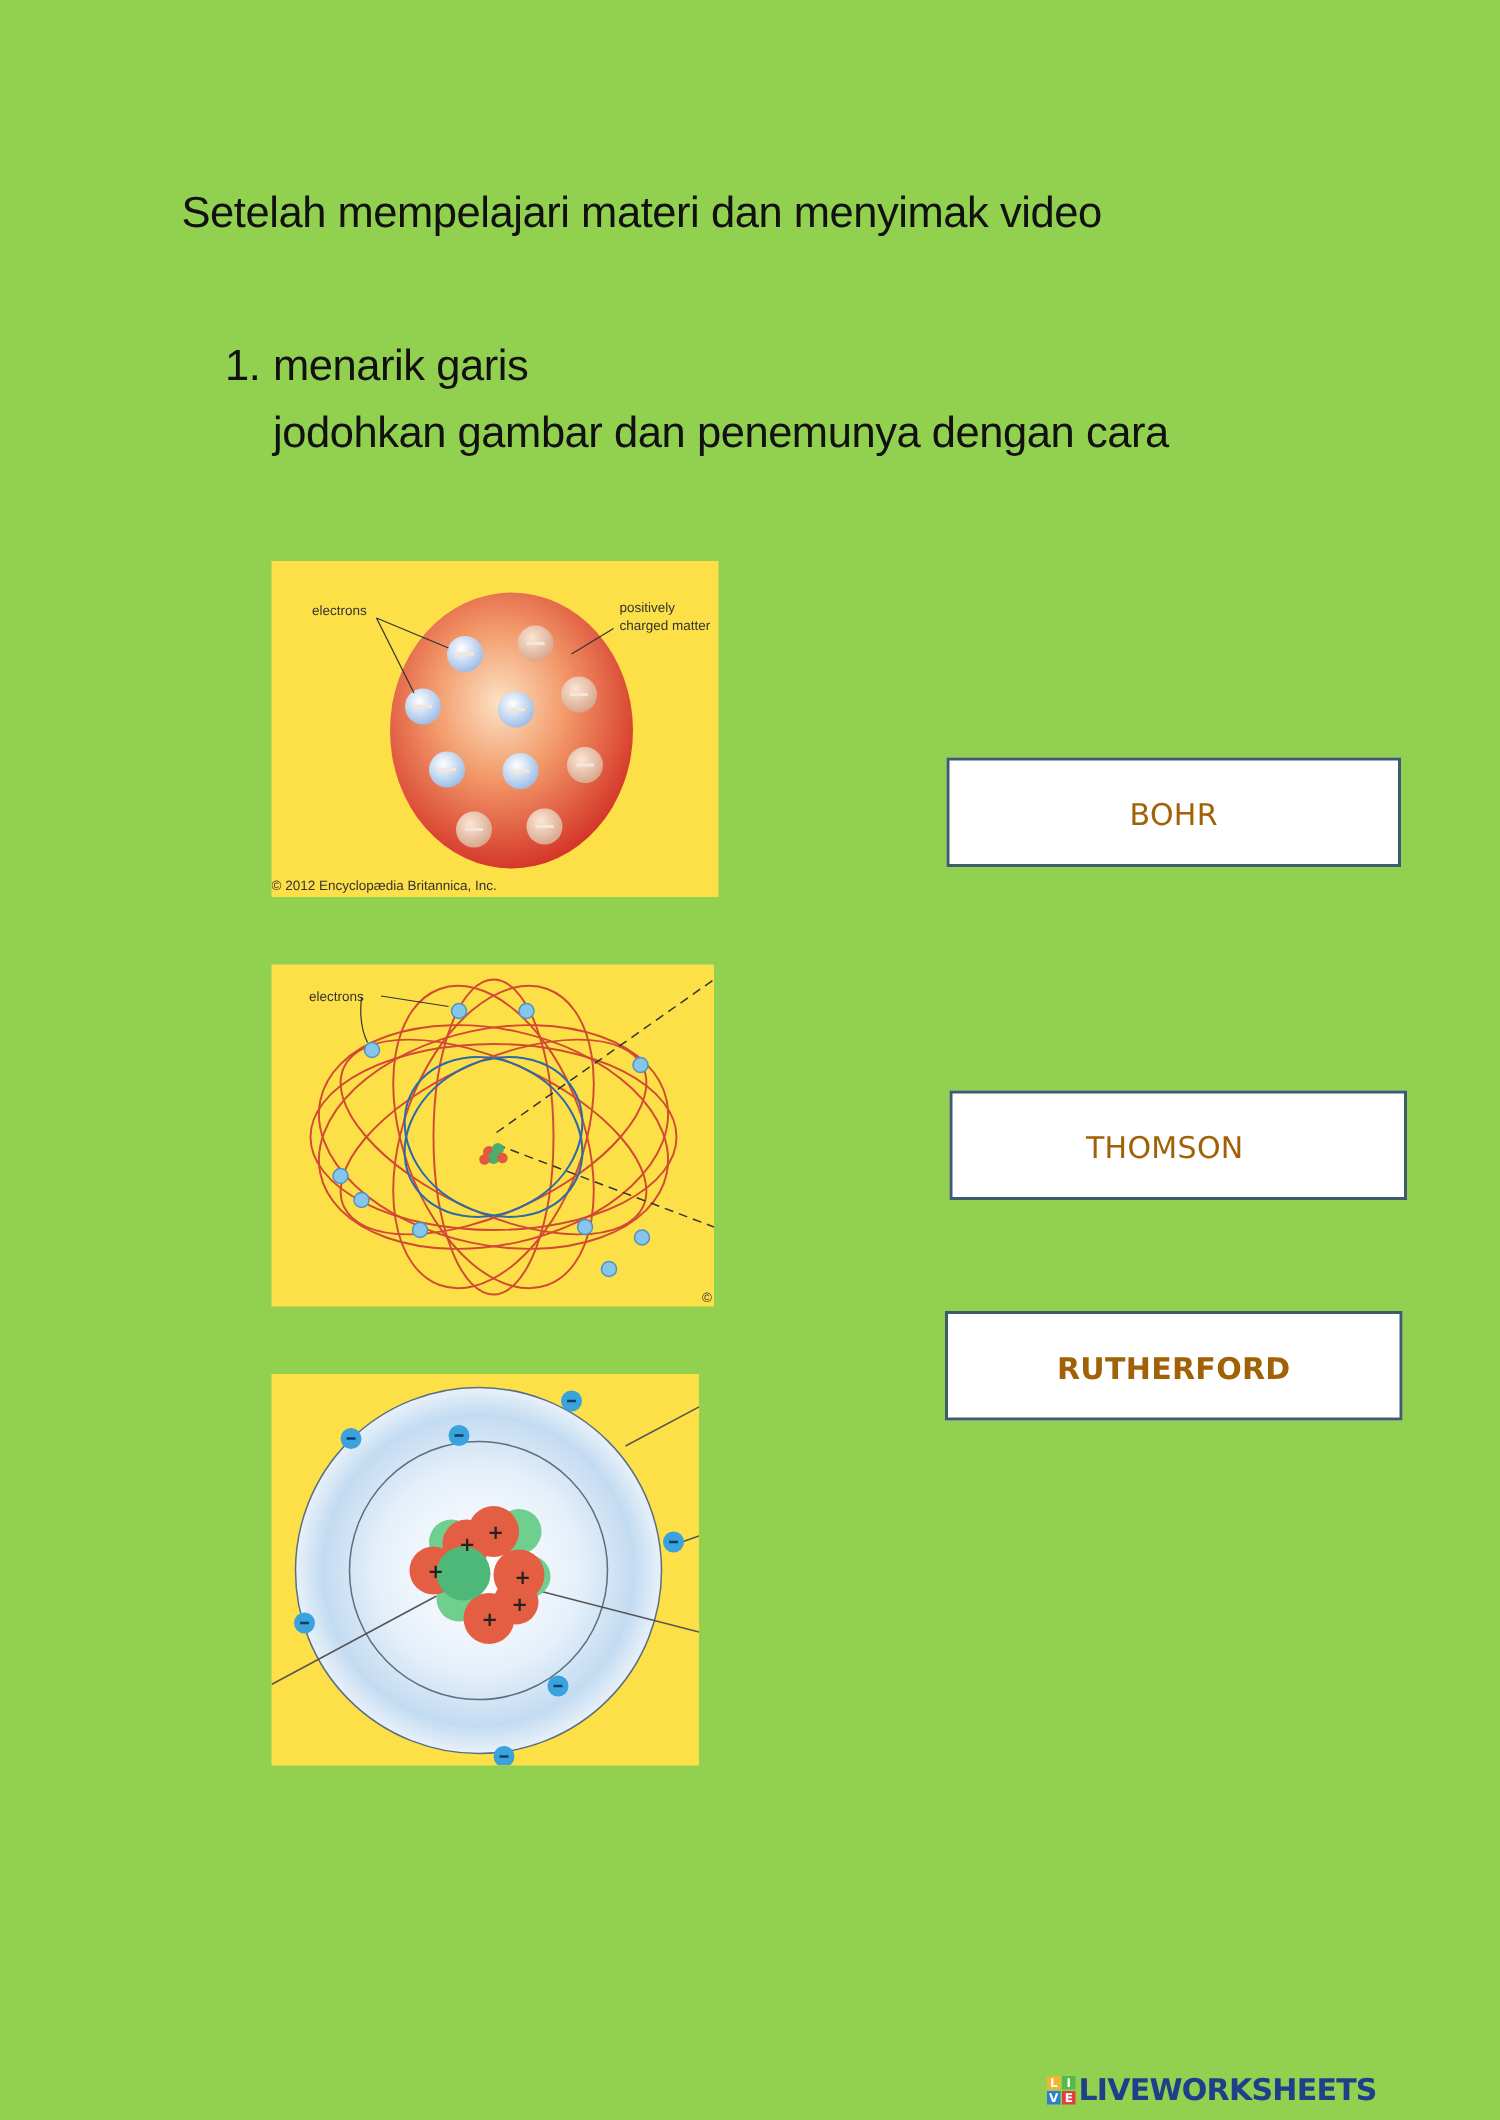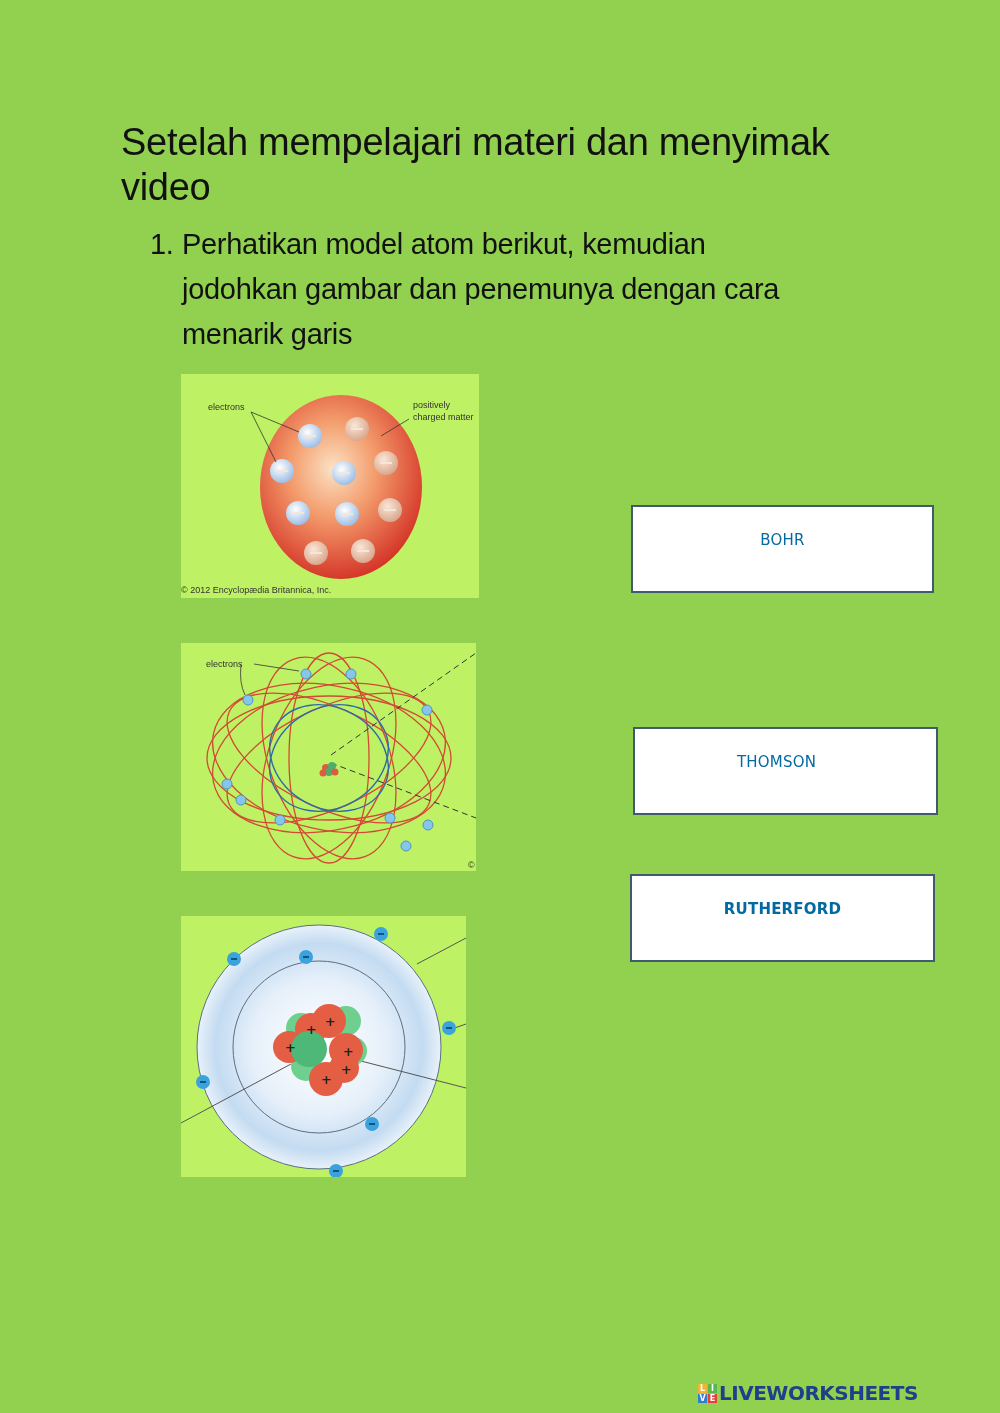--- a/index.html
+++ b/index.html
@@ -4,41 +4,41 @@
 <style>
   html, body { margin: 0; padding: 0; }
   body {
     width: 1000px; height: 1413px; position: relative; overflow: hidden;
     background: #92d050;
     font-family: "Liberation Sans", "DejaVu Sans", sans-serif;
     color: #111;
   }
   .intro {
     position: absolute; left: 121px; top: 120px; width: 720px;
-    font-size: 38px; line-height: 45px; letter-spacing: -0.3px;
+    font-size: 29px; line-height: 45px; letter-spacing: -0.3px;
   }
   .question {
     position: absolute; left: 150px; top: 222px; width: 700px;
     font-size: 29px; line-height: 45px; letter-spacing: -0.3px;
     display: flex;
   }
   .question .num { width: 32px; flex: none; }
   .question .qtext { flex: 1; }
 
-  .img-box { position: absolute; background: #bef264; overflow: hidden; text-align: center; }
+  .img-box { position: absolute; background: #fde047; overflow: hidden; text-align: center; }
   .img1 { left: 181px; top: 374px; width: 298px; height: 224px; }
   .img2 { left: 181px; top: 643px; width: 295px; height: 228px; }
   .img3 { left: 181px; top: 916px; width: 285px; height: 261px; }
   .img-box svg { display: block; }
   .lbl { font-family: "Liberation Sans", sans-serif; font-size: 9px; fill: #333; }
 
   .answer-box {
-    position: absolute; width: 303px; height: 88px;
+    position: absolute; width: 303px; height: 73px;
     background: #fff; border: 2px solid #3f5c6e; box-sizing: border-box;
-    font-size: 15px; color: #0369a1; text-align: center; padding-top: 24px;
+    font-size: 20px; color: #a16207; text-align: center; padding-top: 24px;
     font-family: "DejaVu Sans", sans-serif; letter-spacing: 0.2px;
   }
   .box-bohr { left: 631px; top: 505px; }
   .box-thomson { left: 633px; top: 684px; left: 633px; width: 305px; margin-top: 43px; }
   .box-thomson span { position: relative; left: -9px; }
   .box-rutherford { left: 630px; top: 874px; width: 305px; font-weight: bold; }
 
   .logo {
     position: absolute; left: 698px; top: 1378px; height: 30px;
     display: flex; align-items: center;
@@ -53,23 +53,22 @@
 </head>
 <body>
 
 <div class="intro">
   <div>Setelah mempelajari materi dan menyimak video</div>
 </div>
 
 <div class="question">
   <div class="num">1.</div>
   <div class="qtext">
-    <div>Perhatikan model atom berikut, kemudian</div>
+    <div>menarik garis</div>
     <div>jodohkan gambar dan penemunya dengan cara</div>
-    <div>menarik garis</div>
   </div>
 </div>
 
 <div class="img-box img1">
   <svg width="298" height="224" viewBox="0 0 298 224">
     <defs>
       <radialGradient id="g1" cx="45%" cy="40%" r="60%">
         <stop offset="0%" stop-color="#fbe2c4"></stop>
         <stop offset="45%" stop-color="#f39a6a"></stop>
         <stop offset="100%" stop-color="#d5382a"></stop>

